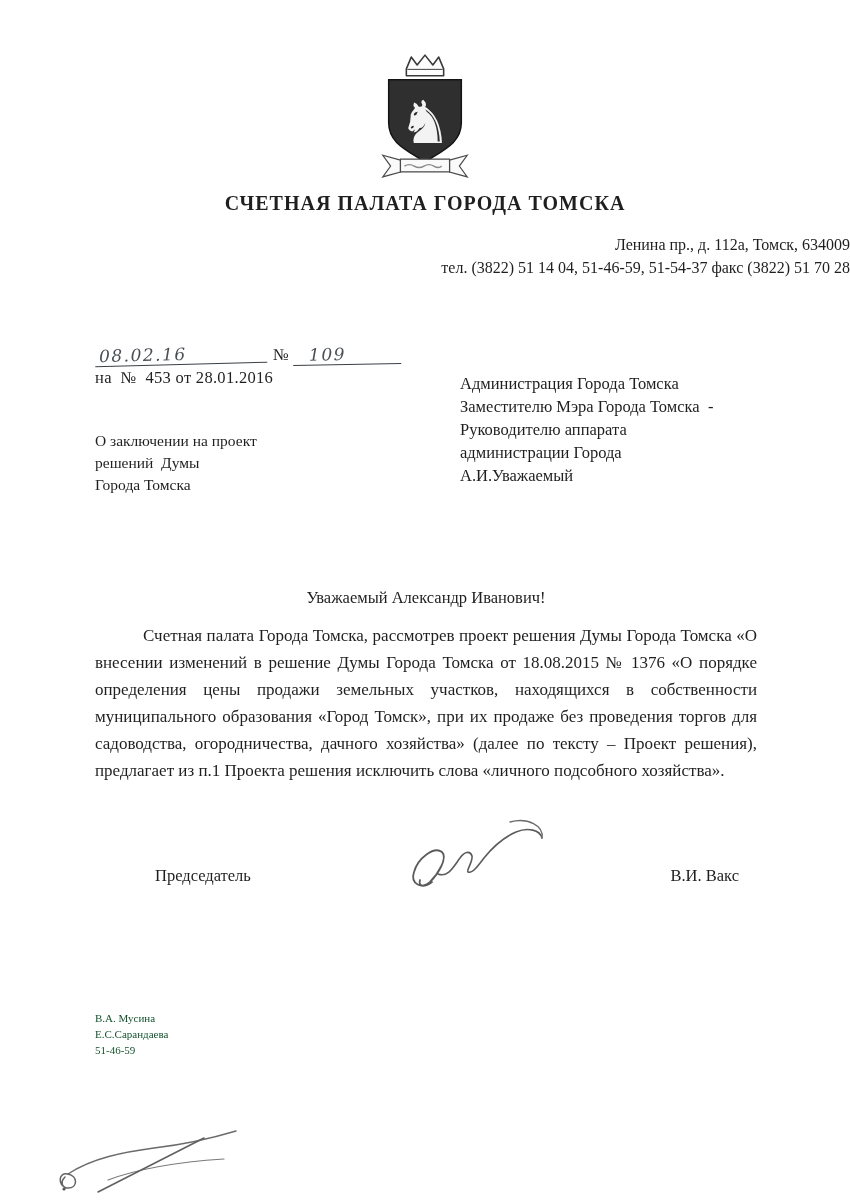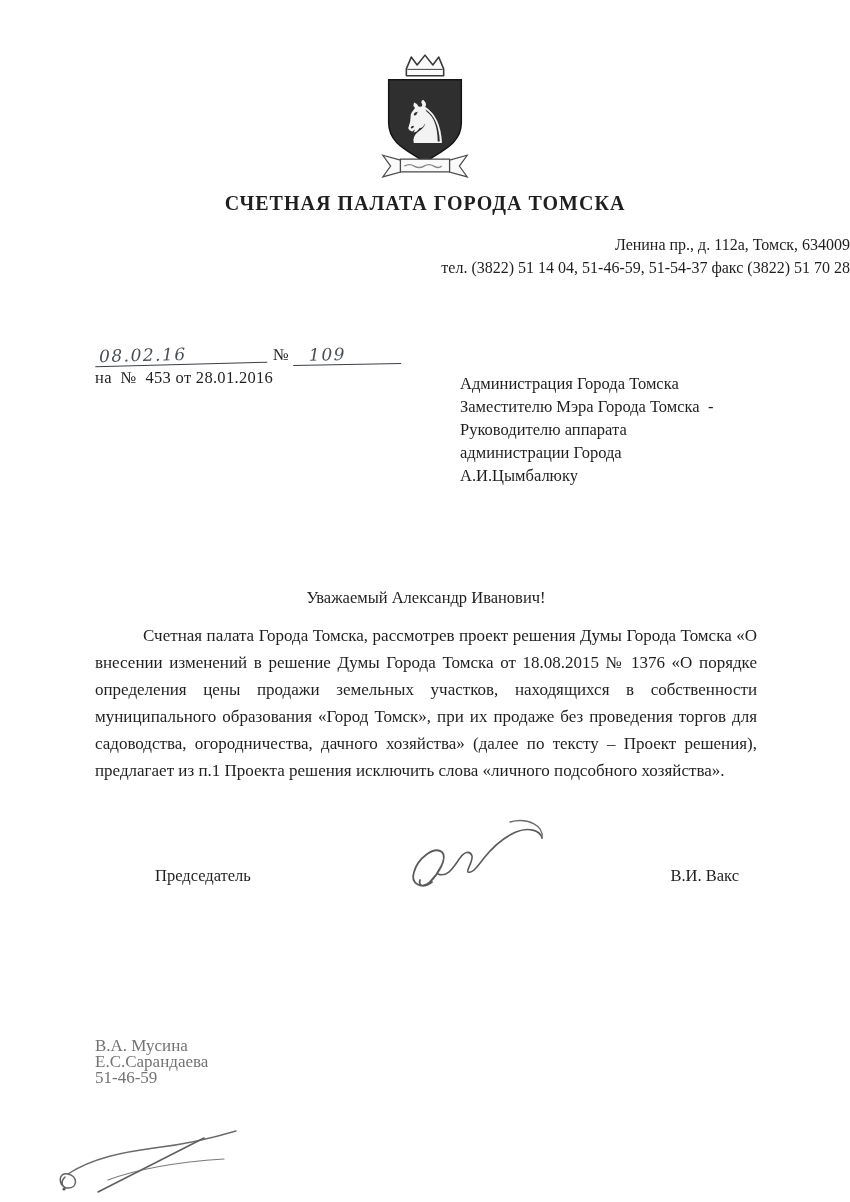--- a/index.html
+++ b/index.html
@@ -45,21 +45,21 @@
   
   .sig-row{
     position:absolute;left:95px;top:866px;width:662px;
     display:flex;justify-content:space-between;font-size:16.5px;
     padding:0;box-sizing:border-box;
   }
   .sig-row .pos{margin-left:60px;}
   .sig-row .name{margin-right:18px;}
   .autograph{position:absolute;left:398px;top:812px;width:150px;height:85px;}
   
-  .executors{position:absolute;left:95px;top:1038px;font-size:17px;line-height:16px;color:#737373;}
+  .executors{position:absolute;left:95px;top:1010px;font-size:11px;line-height:16px;color:#14532d;}
   .scribble{position:absolute;left:52px;top:1122px;width:195px;height:78px;}
 </style>
 </head>
 <body>
 
 <div class="page">
 
   <svg class="emblem" viewBox="0 0 110 130">
 
     <path d="M36,24 L36,17 L41,5 L47,13 L55,3 L63,13 L69,5 L74,17 L74,24 Z" fill="#fdfdfd" stroke="#3a3a3a" stroke-width="1.6" stroke-linejoin="round"></path>
@@ -89,23 +89,28 @@
         <span class="ref-seg2 hw">109</span>
     </div>
     <div class="ref-row2">на &nbsp;№ &nbsp;453 от 28.01.2016</div>
   </div>
 
   <div class="addressee">
     <div>Администрация Города Томска</div>
     <div>Заместителю Мэра Города Томска&nbsp; -</div>
     <div>Руководителю аппарата</div>
     <div>администрации Города</div>
-    <div>А.И.Цымбалюку</div>
+    <div>А.И.Уважаемый</div>
   </div>
 
+  <div class="subject">
+    <div>О заключении на проект</div>
+    <div>решений&nbsp; Думы</div>
+    <div>Города Томска</div>
+  </div>
 
   <div class="salutation">Уважаемый Александр Иванович!</div>
   <div class="body-par">Счетная палата Города Томска, рассмотрев проект решения Думы Города Томска «О внесении изменений в решение Думы Города Томска от 18.08.2015 № 1376 «О порядке определения цены продажи земельных участков, находящихся в собственности муниципального образования «Город Томск», при их продаже без проведения торгов для садоводства, огородничества, дачного хозяйства» (далее по тексту – Проект решения), предлагает из п.1 Проекта решения исключить слова «личного подсобного хозяйства».</div>
 
   <div class="sig-row">
     <span class="pos">Председатель</span>
     <span class="name">В.И. Вакс</span>
   </div>
 
   <svg class="autograph" viewBox="0 0 150 85">

